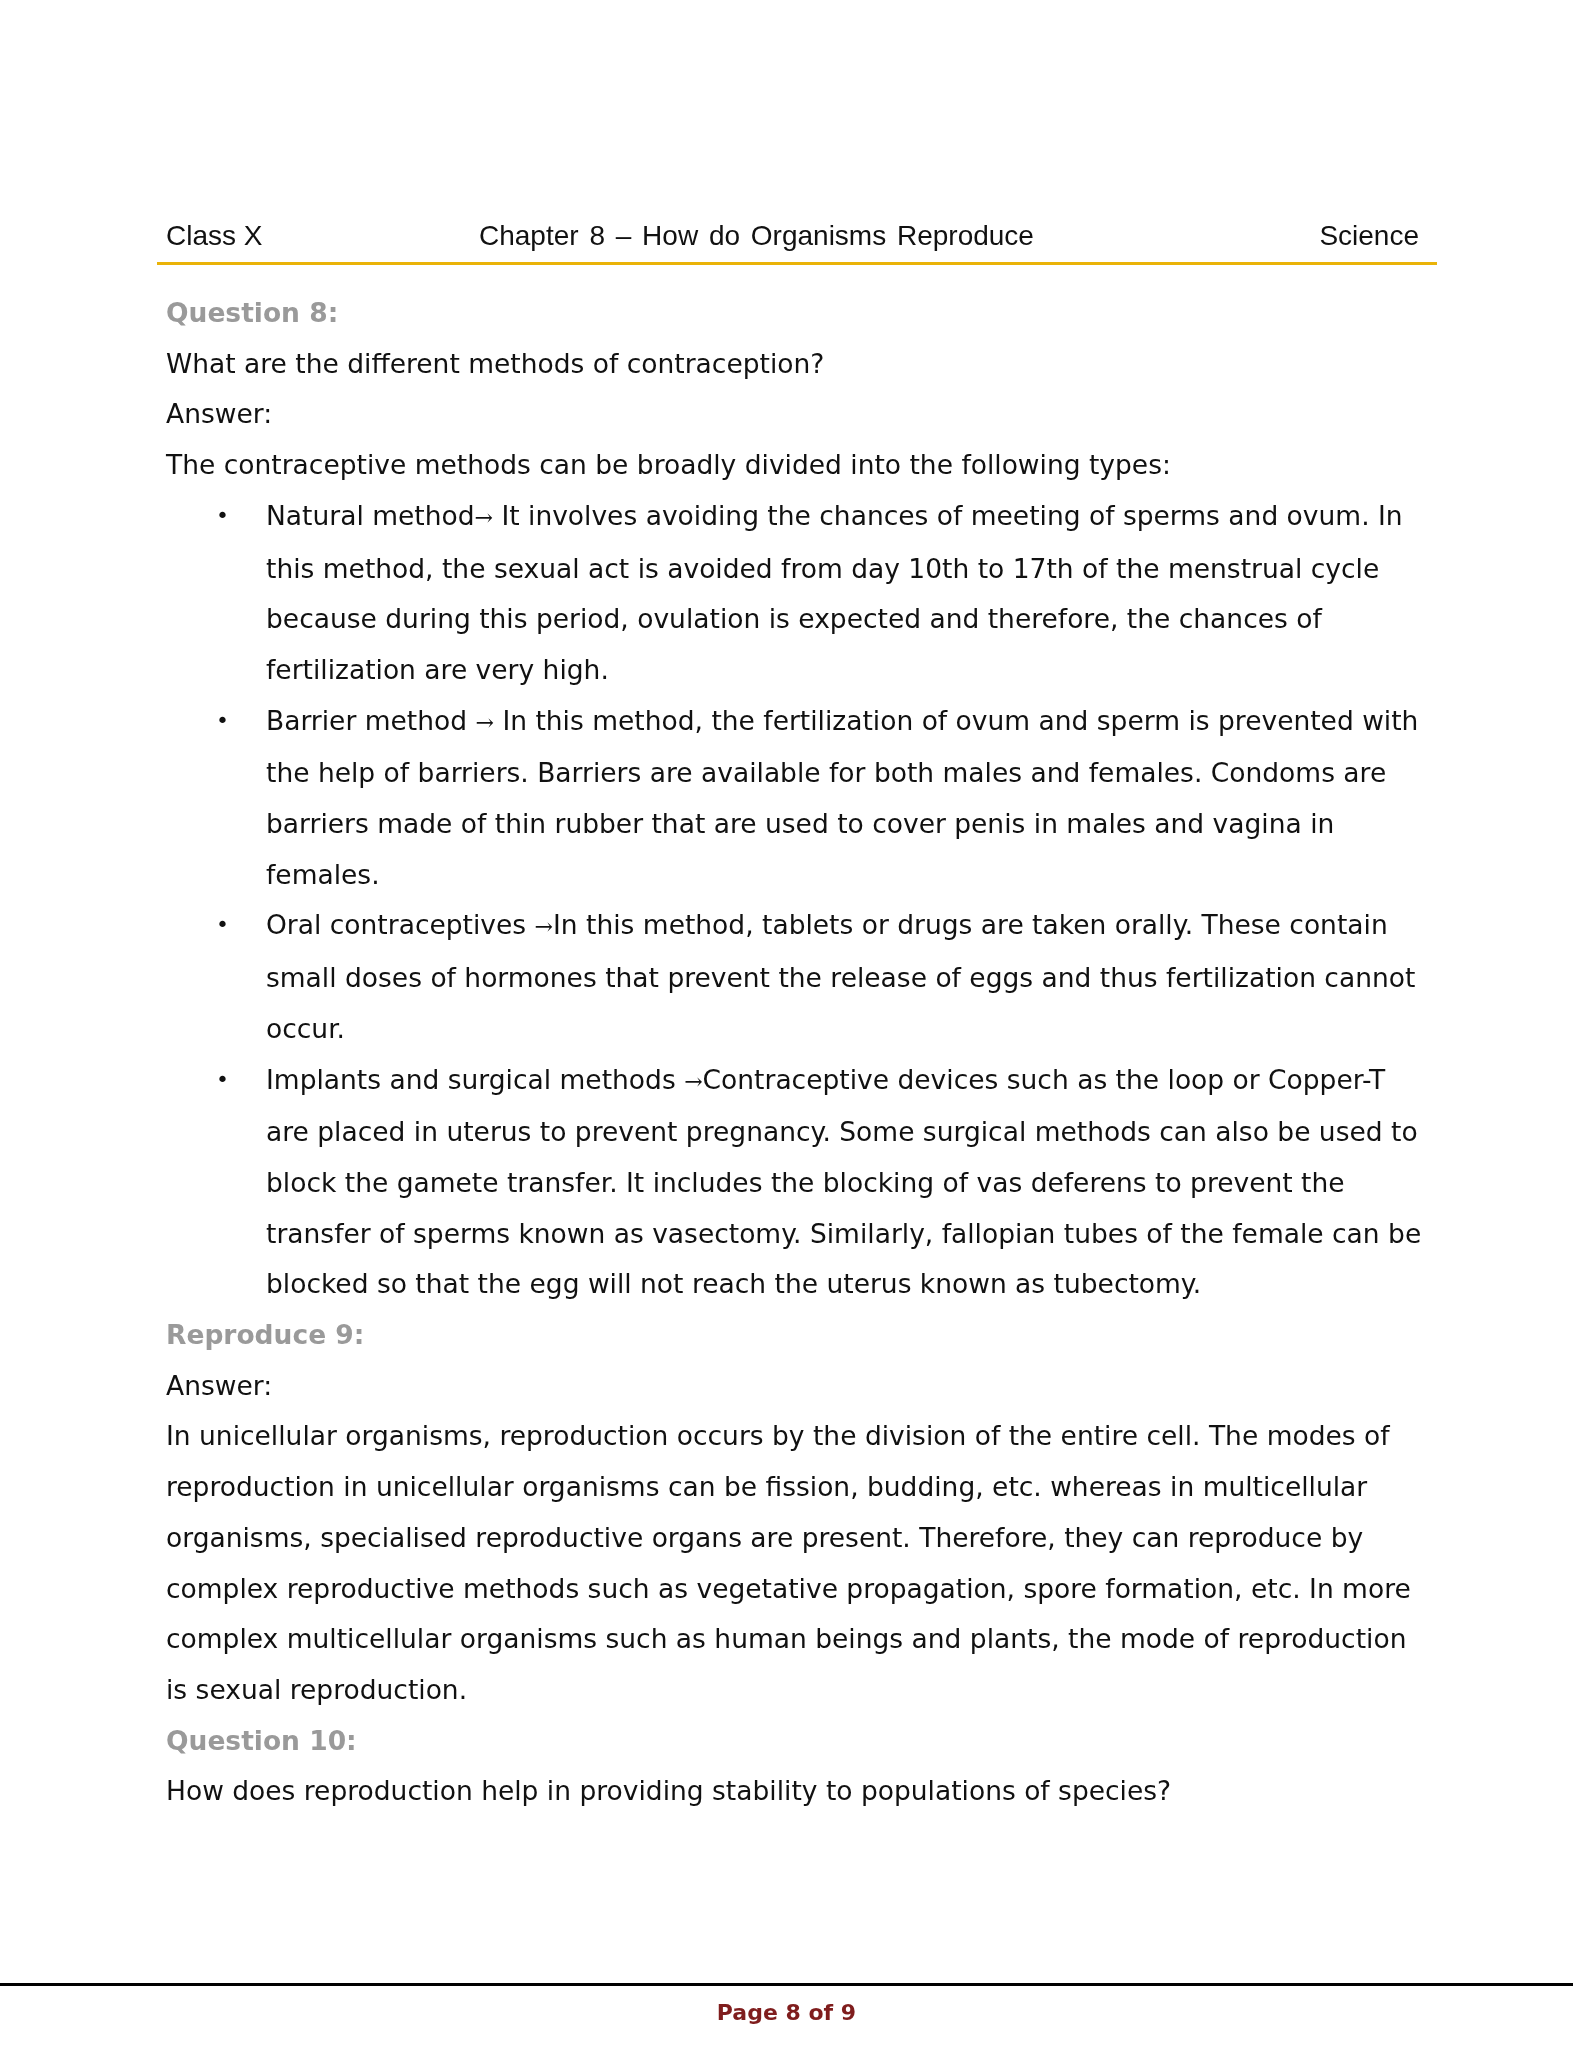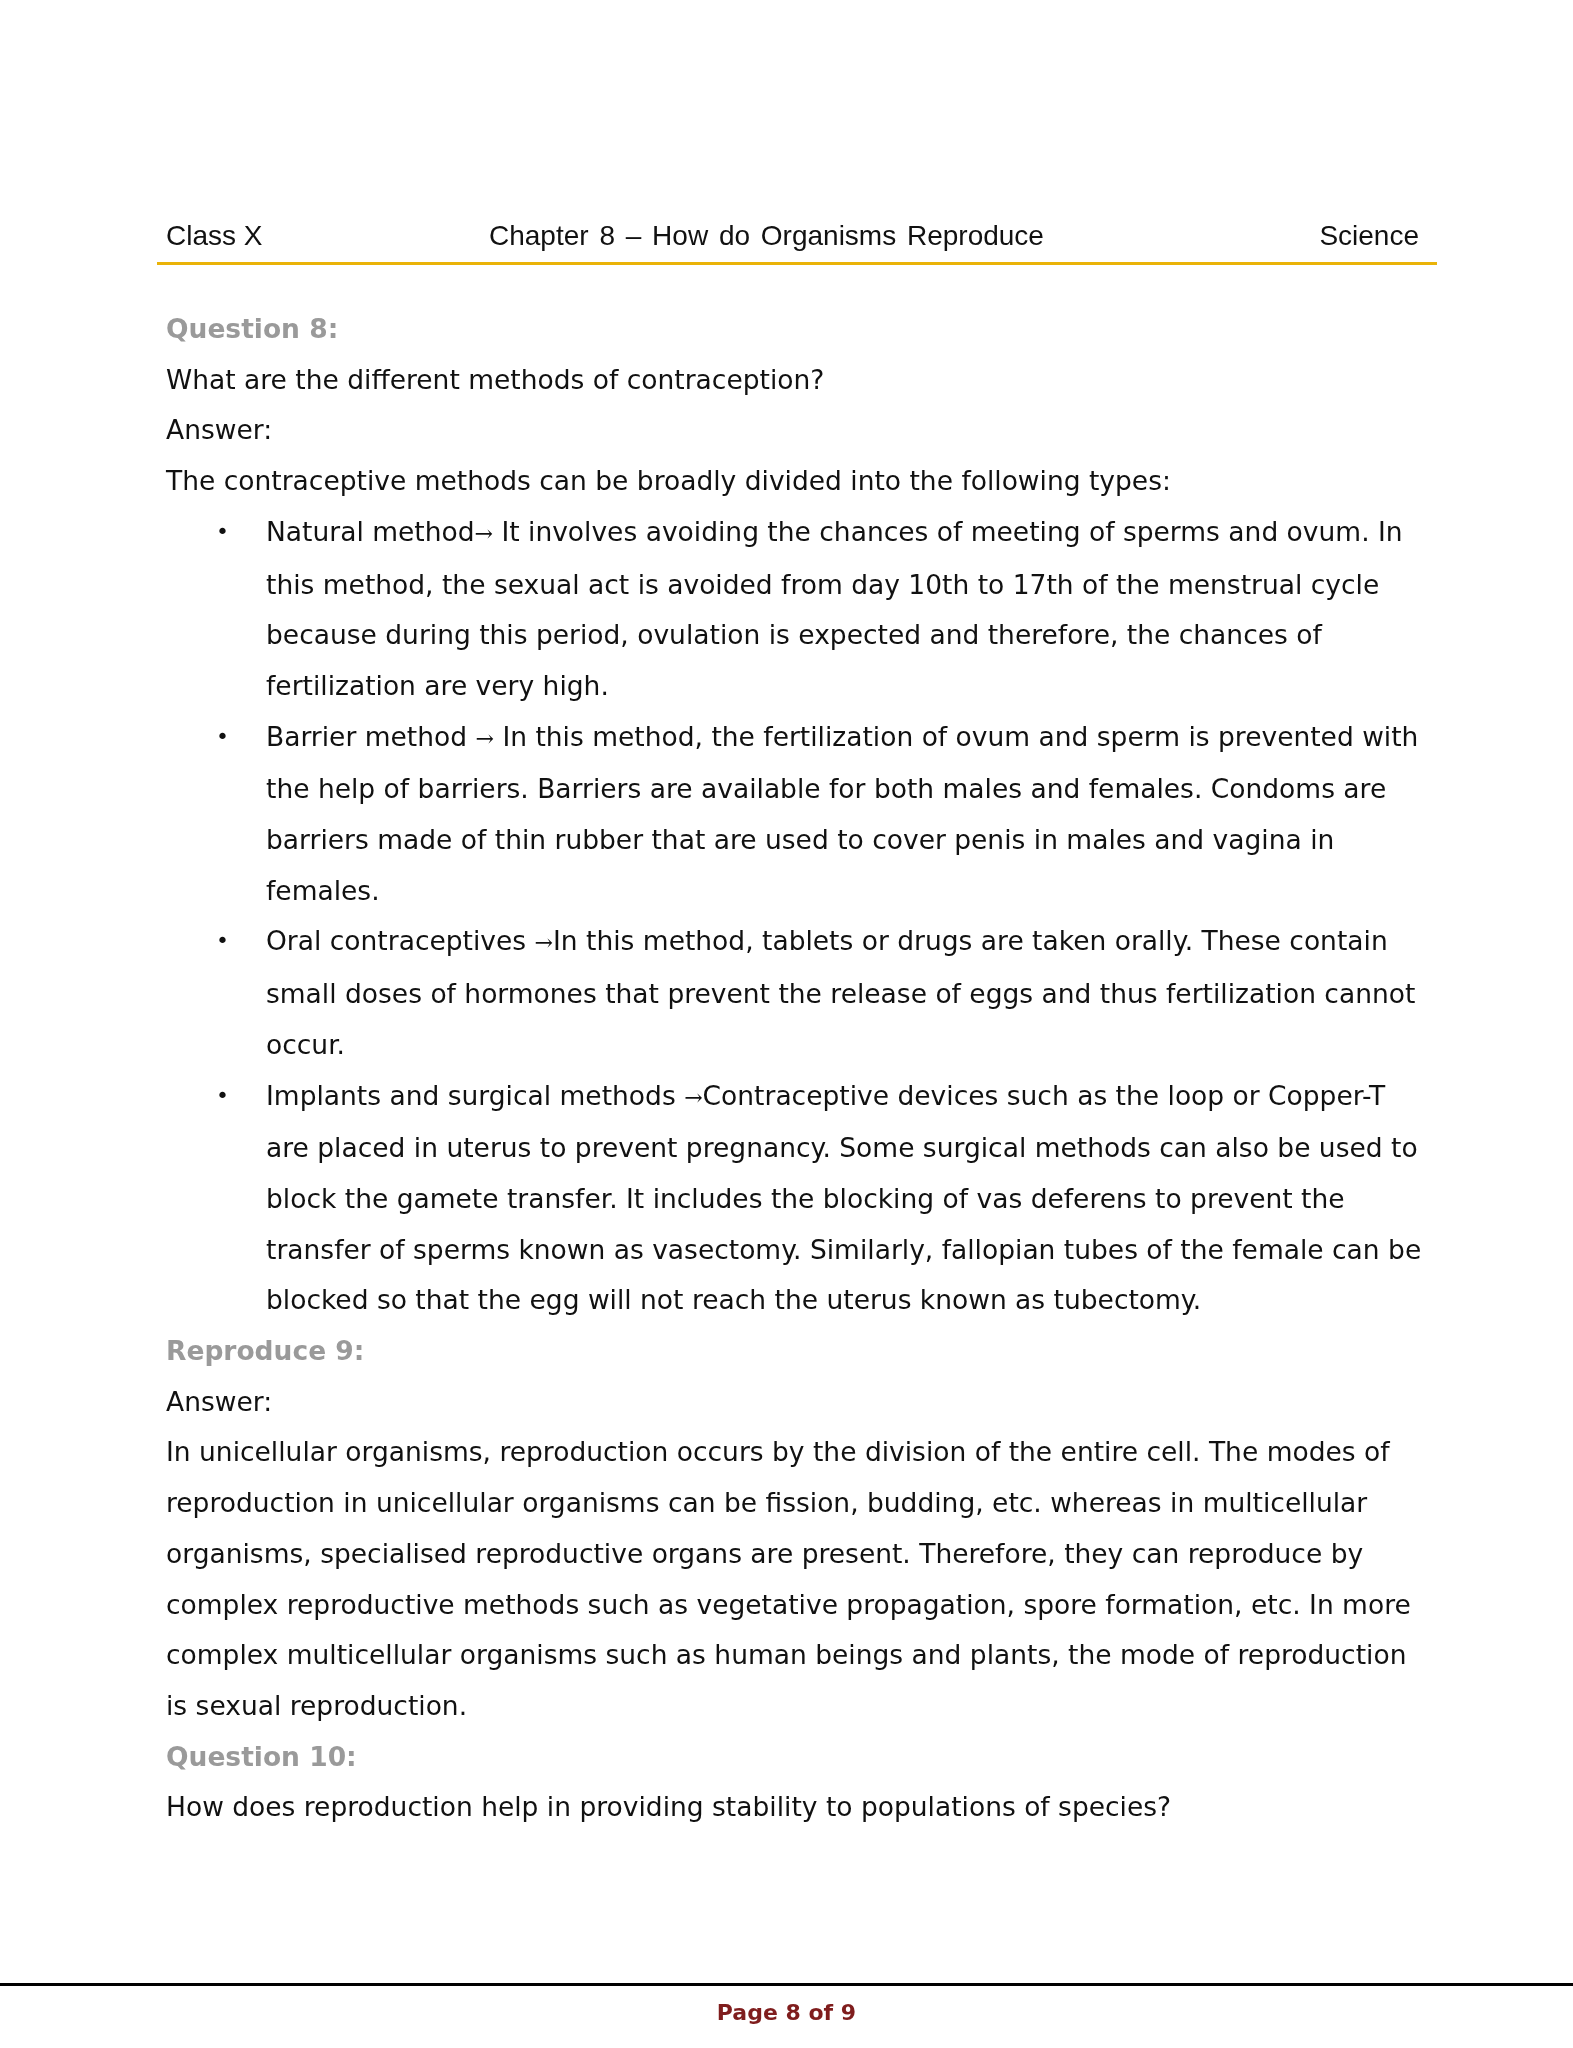--- a/index.html
+++ b/index.html
@@ -23,27 +23,27 @@
       border-bottom: 3px solid #eab308;
       font-family: "Liberation Sans", sans-serif;
       font-size: 28px;
       color: #111;
     }
     .page-header .hdr {
       position: absolute;
       top: 6px;
     }
     .hdr-left { left: 9px; }
-    .hdr-center { left: 332px; word-spacing: 3px; }
+    .hdr-center { left: 322px; word-spacing: 3px; }
     .hdr-right { right: 18px; margin-left: 44px; }
 
     .content {
       position: absolute;
       left: 166px;
-      top: 304px;
+      top: 288px;
       width: 1270px;
       font-family: "DejaVu Sans", sans-serif;
       font-size: 26.5px;
       line-height: 50.7px;
       color: #111;
     }
     .content p {
       margin: 0;
     }
     .q-label {

